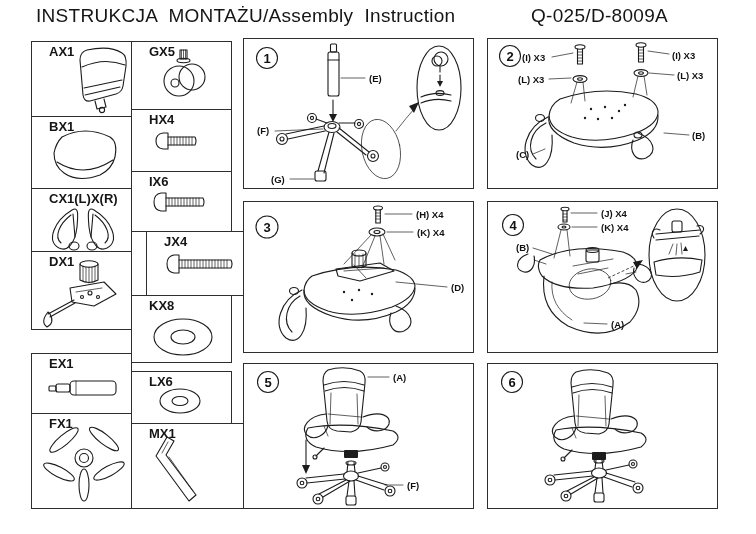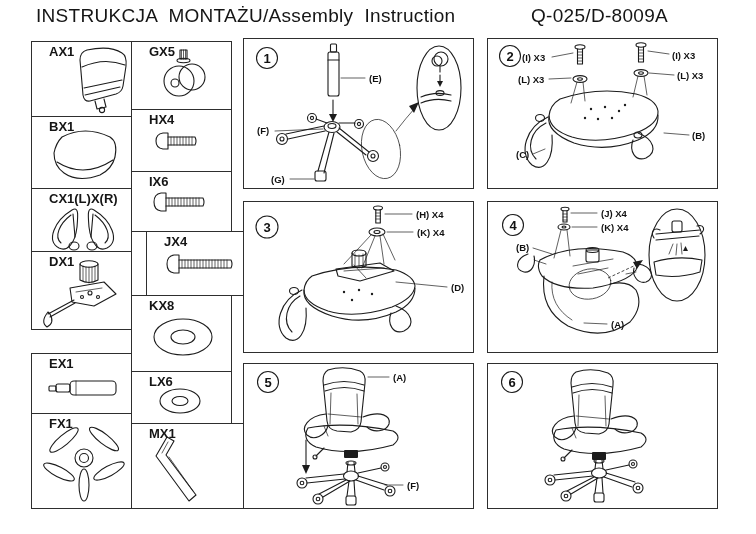--- a/index.html
+++ b/index.html
@@ -132,21 +132,21 @@
 
   <div class="pbox" style="left:146px;top:231px;width:101px;height:65px">
     <div class="pcode">JX4</div>
     <svg width="99" height="63" viewBox="0 0 99 63">
       <path class="ln" d="M32,23 L27,23 Q20,24 20,32 Q20,40 27,41 L32,41 Z M32,23 L32,41"></path>
       <path class="ln" d="M32,28 L84,28 Q86,32 84,36 L32,36"></path>
       <path class="tn" d="M35,28 L35,36 M38,28 L38,36 M41,28 L41,36 M44,28 L44,36 M47,28 L47,36 M50,28 L50,36 M53,28 L53,36 M56,28 L56,36 M59,28 L59,36 M62,28 L62,36 M65,28 L65,36 M68,28 L68,36 M71,28 L71,36 M74,28 L74,36 M77,28 L77,36 M80,28 L80,36"></path>
     </svg>
   </div>
 
-  <div class="pbox" style="left:131px;top:295px;width:101px;height:77px">
+  <div class="pbox" style="left:131px;top:295px;width:101px;height:68px">
     <div class="pcode">KX8</div>
     <svg width="99" height="75" viewBox="0 0 99 75">
       <ellipse class="ln" cx="51" cy="41" rx="29" ry="18"></ellipse>
       <ellipse class="ln" cx="51" cy="41" rx="12" ry="7"></ellipse>
     </svg>
   </div>
 
   <div class="pbox" style="left:131px;top:371px;width:101px;height:53px">
     <div class="pcode">LX6</div>
     <svg width="99" height="51" viewBox="0 0 99 51">

